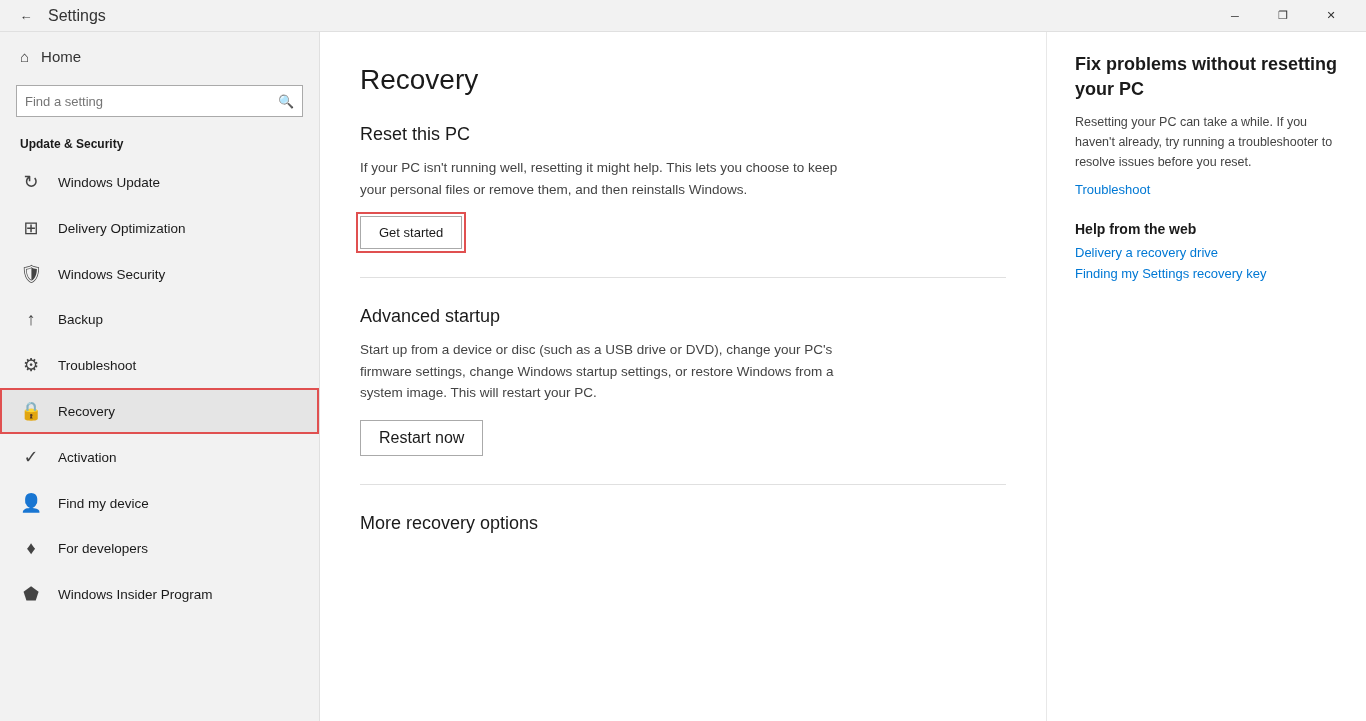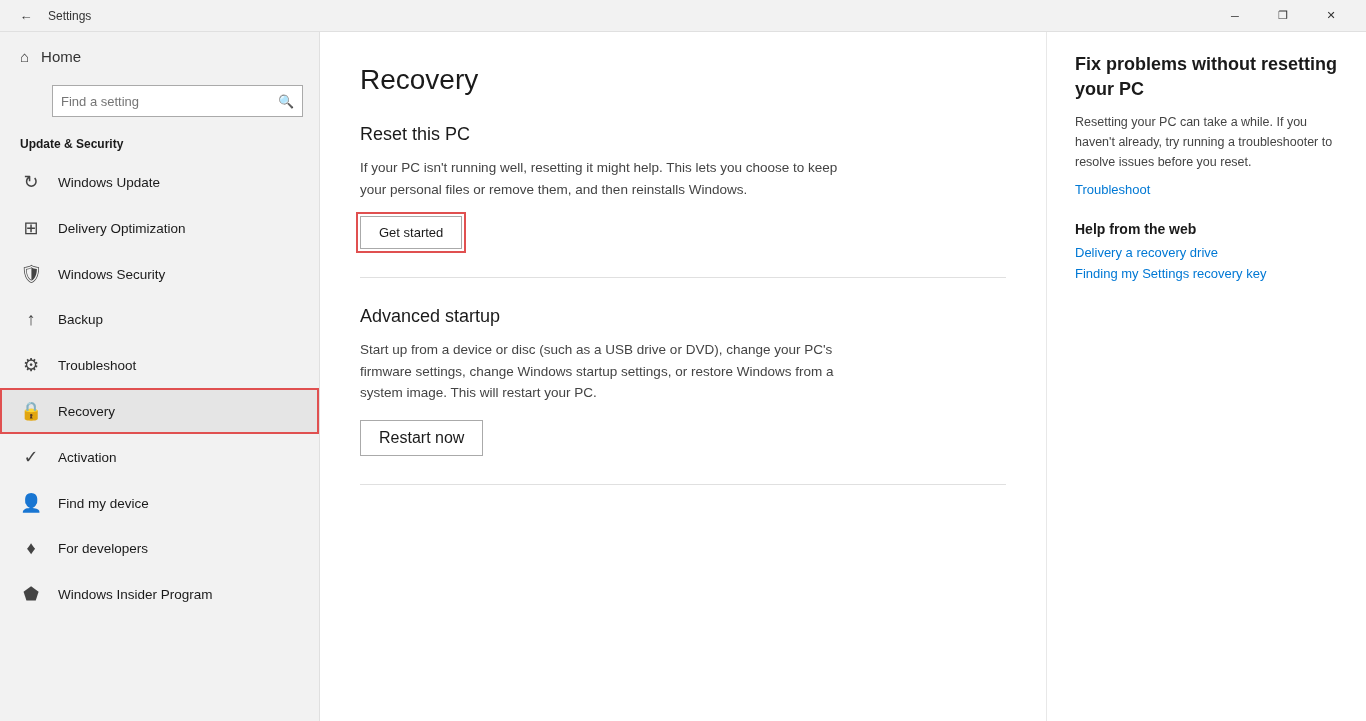--- a/index.html
+++ b/index.html
@@ -28,21 +28,21 @@
       height: 28px;
       display: flex;
       align-items: center;
       justify-content: center;
       cursor: pointer;
       border-radius: 3px;
       font-size: 13px;
       color: #333;
     }
     .titlebar-title {
-      font-size: 12px;
+      font-size: 16px;
       color: #333;
       margin-left: 8px;
     }
     .titlebar-controls {
       margin-left: auto;
       display: flex;
       gap: 2px;
     }
     .titlebar-btn {
       width: 46px;
@@ -90,21 +90,20 @@
     }
     .sidebar-search input {
       width: 100%;
       height: 32px;
       border: 1px solid #aaa;
       background: white;
       padding: 0 30px 0 8px;
       font-size: 13px;
       color: #555;
       outline: none;
-      margin-left: 36px;
     }
     .sidebar-search-icon {
       position: absolute;
       right: 8px;
       color: #555;
       font-size: 13px;
       pointer-events: none;
     }
     .sidebar-section-title {
       font-size: 12px;
@@ -308,20 +307,21 @@
     <hr class="section-divider">
 
     
     <h2 class="section-title">Advanced startup</h2>
     <p class="section-desc">Start up from a device or disc (such as a USB drive or DVD), change your PC's firmware settings, change Windows startup settings, or restore Windows from a system image. This will restart your PC.</p>
     <button class="btn-secondary">Restart now</button>
 
     <hr class="section-divider">
 
     
+    <h2 class="section-title">More recovery options</h2>
   </div>
 
   <div class="right-panel">
     <div class="right-panel-section">
       <div class="right-panel-title">Fix problems without resetting your PC</div>
       <div class="right-panel-desc">Resetting your PC can take a while. If you haven't already, try running a troubleshooter to resolve issues before you reset.</div>
       <a class="right-panel-link">Troubleshoot</a>
     </div>
     <div class="right-panel-section">
       <div class="right-section-title">Help from the web</div>

